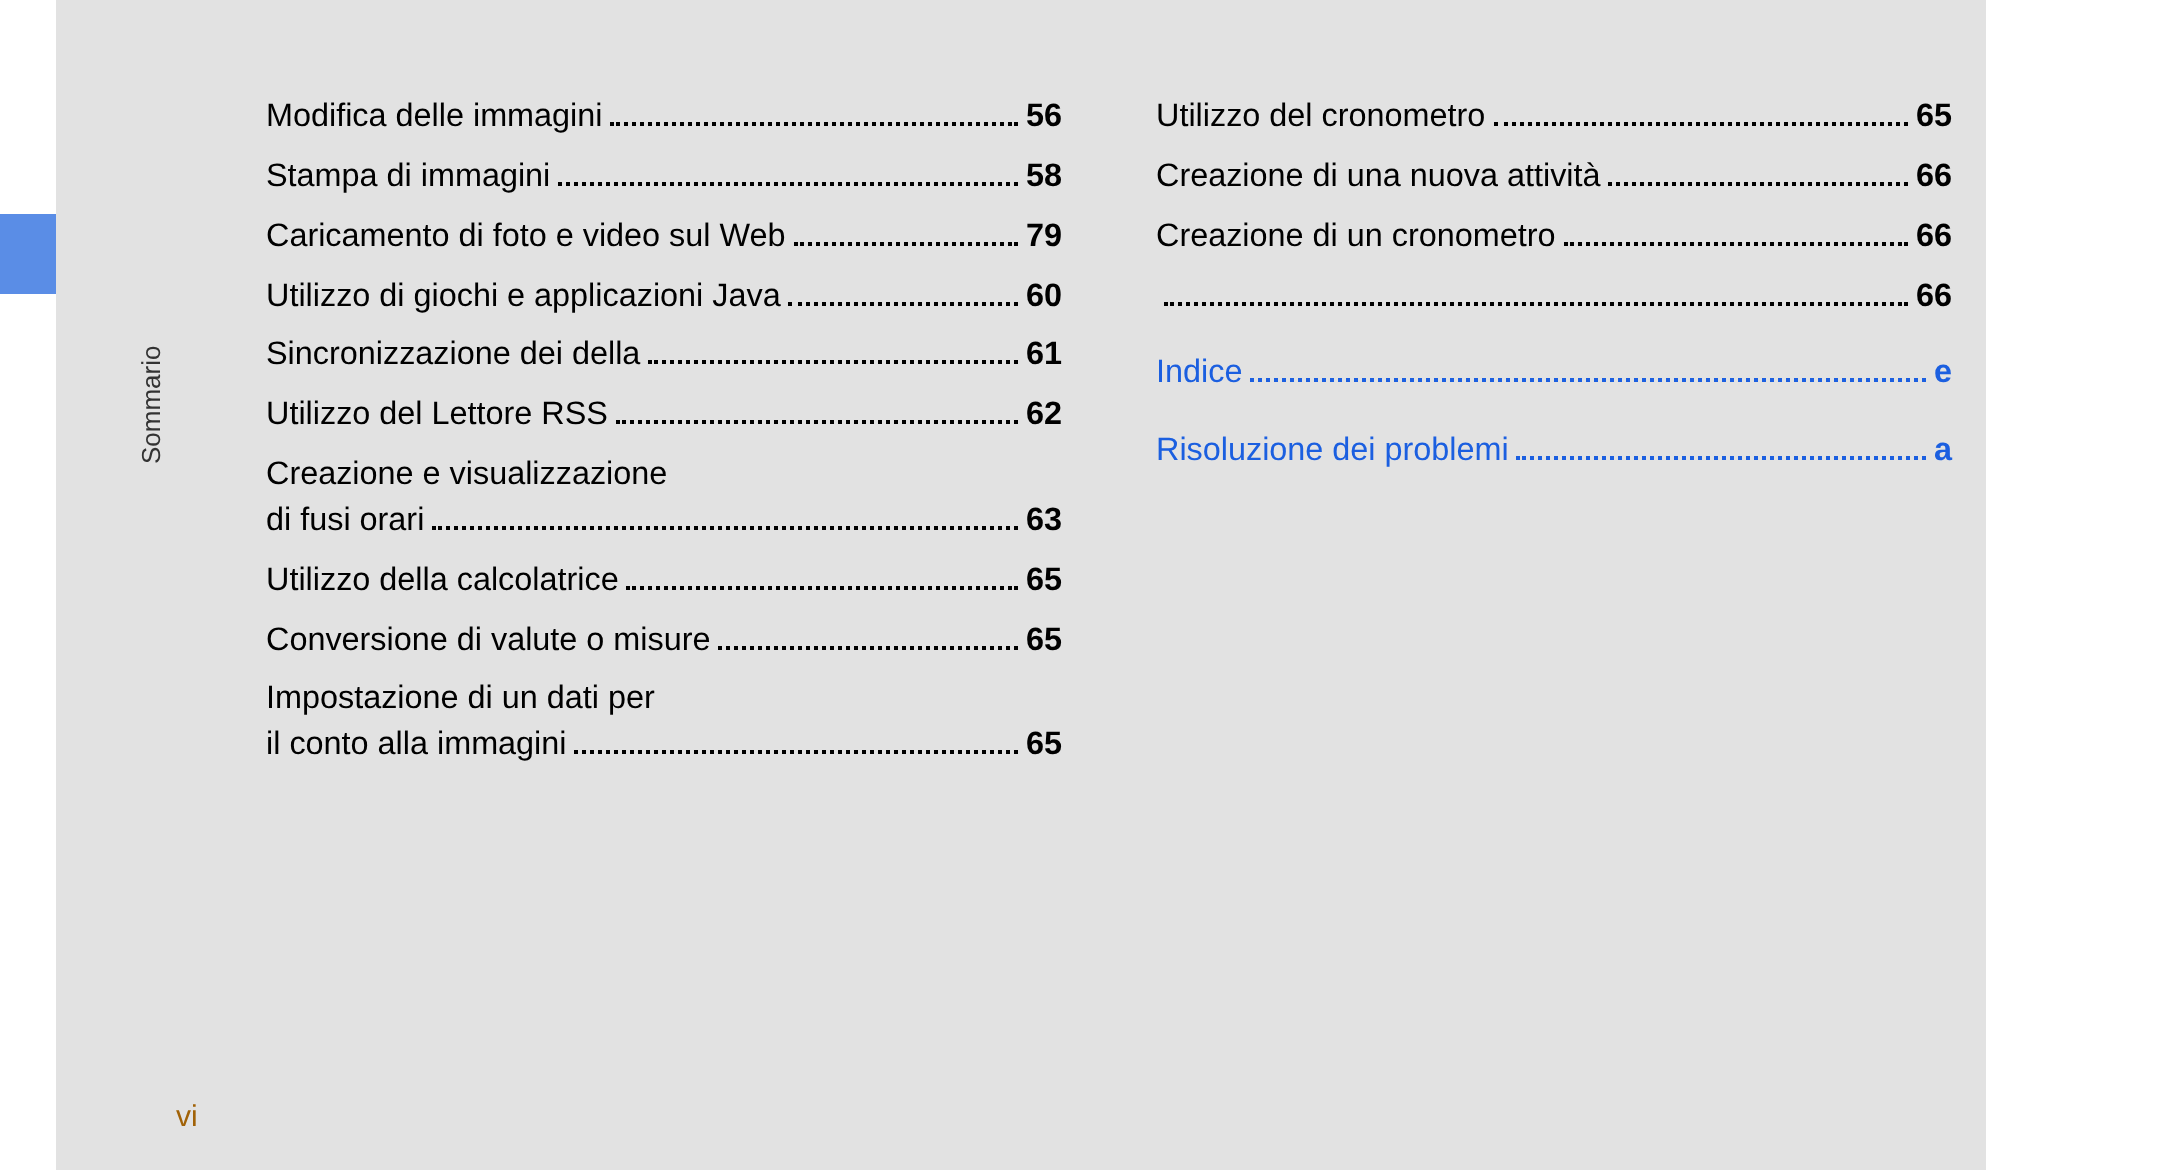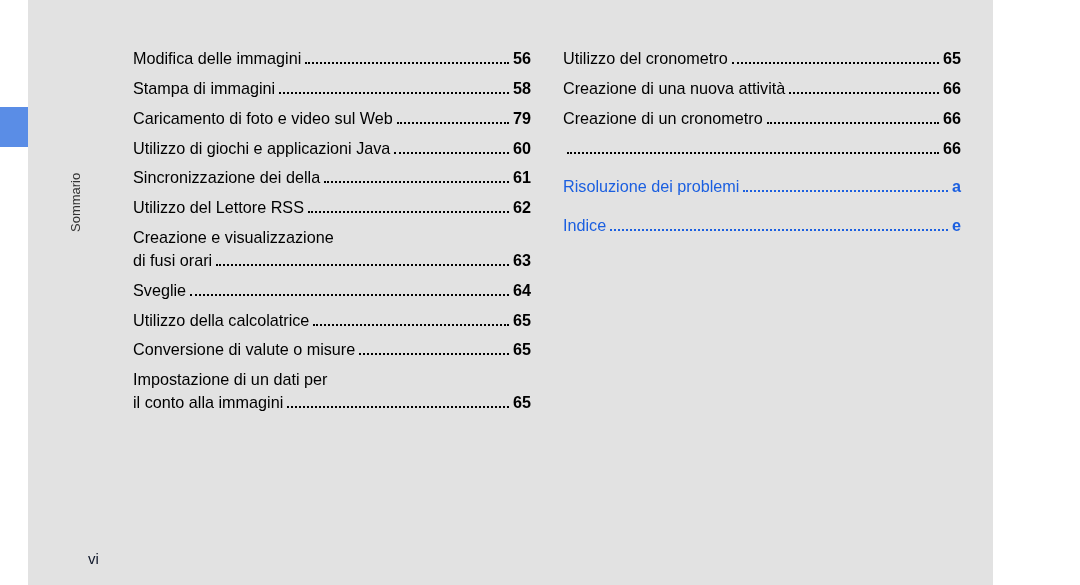--- a/index.html
+++ b/index.html
@@ -39,21 +39,21 @@
       transform: rotate(-90deg);
       transform-origin: left top;
       color: #333;
     }
     .content {
       position: absolute;
       left: 105px;
       top: 47px;
       width: 850px;
       display: flex;
-      gap: 32px;
+      gap: 47px;
     }
     .column {
       width: 398px;
     }
     .toc-entry {
       display: flex;
       align-items: baseline;
       margin-bottom: 7.2px;
       color: #000;
       font-size: 16.2px;
@@ -77,21 +77,21 @@
       font-weight: bold;
     }
     .toc-nobreak {
       margin-bottom: 0;
     }
     .page-number {
       position: absolute;
       left: 60px;
       top: 550px;
       font-size: 15px;
-      color: #0f172a;
+      color: #a16207;
     }
   </style>
 </head>
 <body>
 
 <div class="blue-tab"></div>
 
 <div class="page">
 
   <div class="side-label">Sommario</div>
@@ -130,25 +130,20 @@
         </div>
         <div class="toc-entry toc-nobreak">
           <span class="toc-label">Creazione e visualizzazione</span>
         </div>
         <div class="toc-entry">
           <span class="toc-label">di fusi orari</span>
           <span class="toc-dots"></span>
           <span class="toc-page">63</span>
         </div>
         <div class="toc-entry">
-          <span class="toc-label">Sveglie</span>
-          <span class="toc-dots"></span>
-          <span class="toc-page">64</span>
-        </div>
-        <div class="toc-entry">
           <span class="toc-label">Utilizzo della calcolatrice</span>
           <span class="toc-dots"></span>
           <span class="toc-page">65</span>
         </div>
         <div class="toc-entry">
           <span class="toc-label">Conversione di valute o misure</span>
           <span class="toc-dots"></span>
           <span class="toc-page">65</span>
         </div>
         <div class="toc-entry toc-nobreak">
@@ -174,26 +169,26 @@
         <div class="toc-entry">
           <span class="toc-label">Creazione di un cronometro</span>
           <span class="toc-dots"></span>
           <span class="toc-page">66</span>
         </div>
         <div class="toc-entry">
           <span class="toc-dots"></span>
           <span class="toc-page">66</span>
         </div>
         <div class="toc-entry link">
+          <span class="toc-label">Indice</span>
+          <span class="toc-dots"></span>
+          <span class="toc-page">e</span>
+        </div>
+        <div class="toc-entry link">
           <span class="toc-label">Risoluzione dei problemi</span>
           <span class="toc-dots"></span>
           <span class="toc-page">a</span>
-        </div>
-        <div class="toc-entry link">
-          <span class="toc-label">Indice</span>
-          <span class="toc-dots"></span>
-          <span class="toc-page">e</span>
         </div>
       </div>
   </div>
 
   <div class="page-number">vi</div>
 </div>
 
 </body></html>

